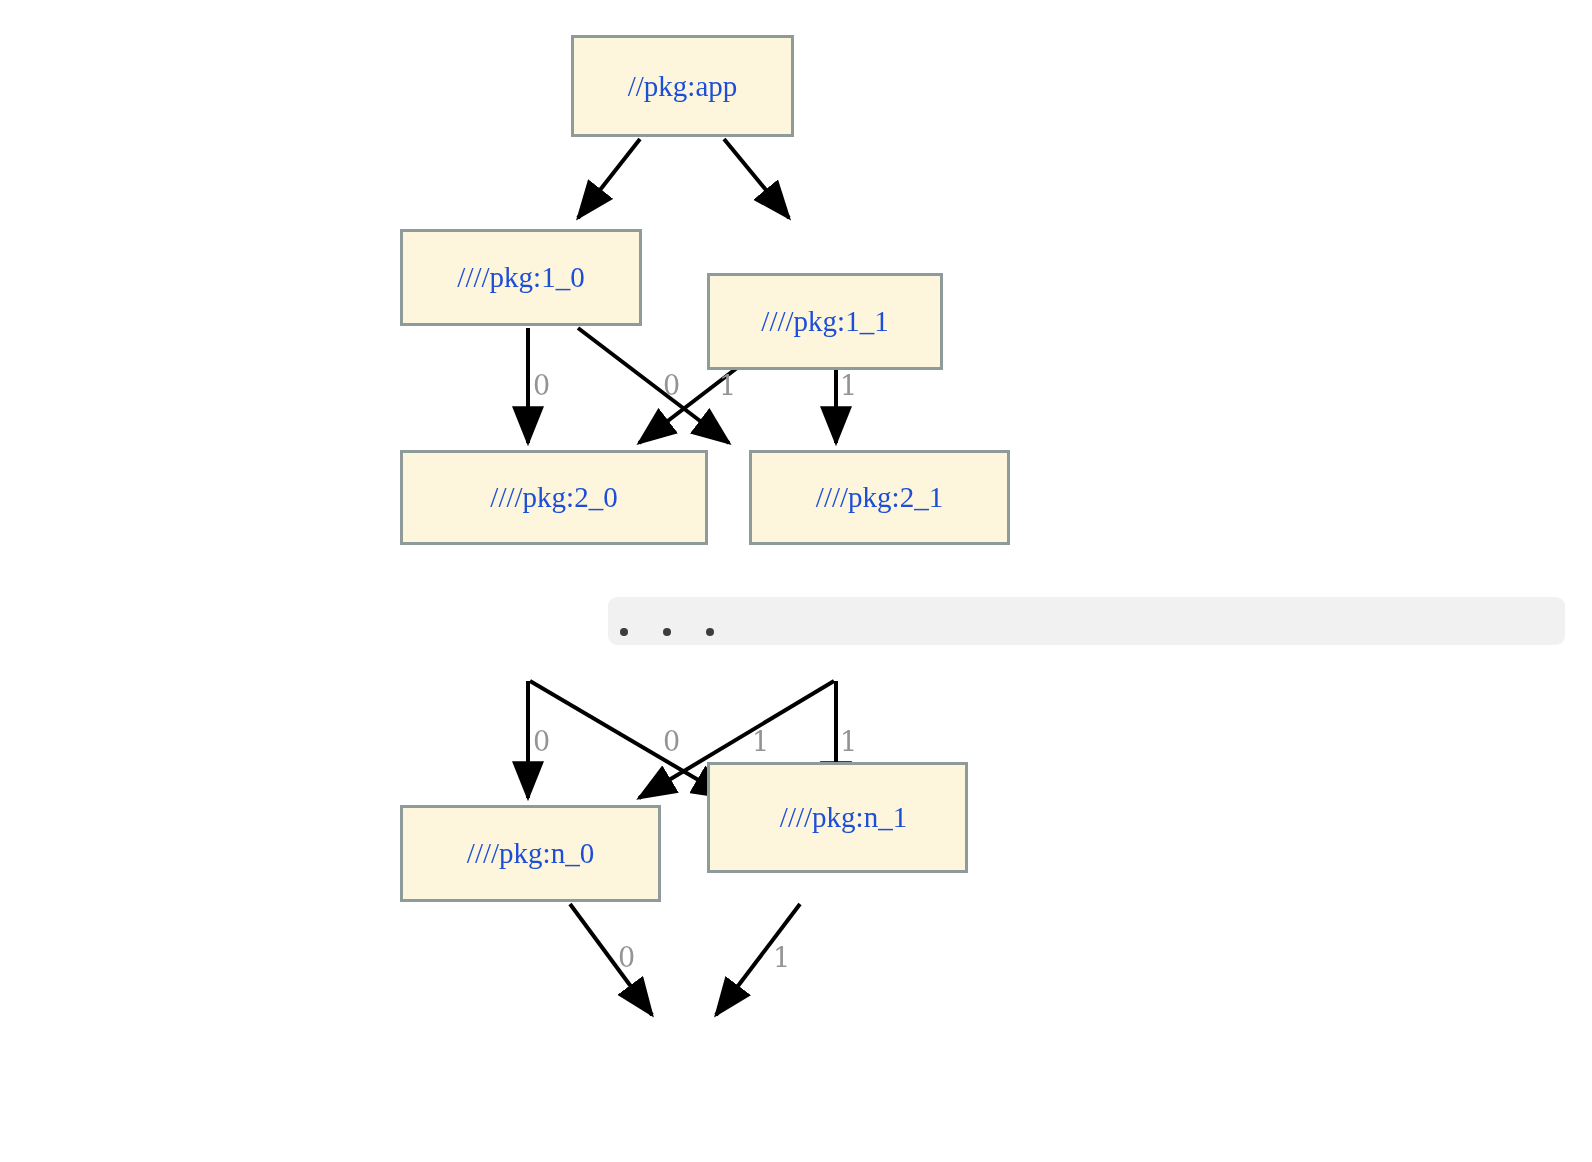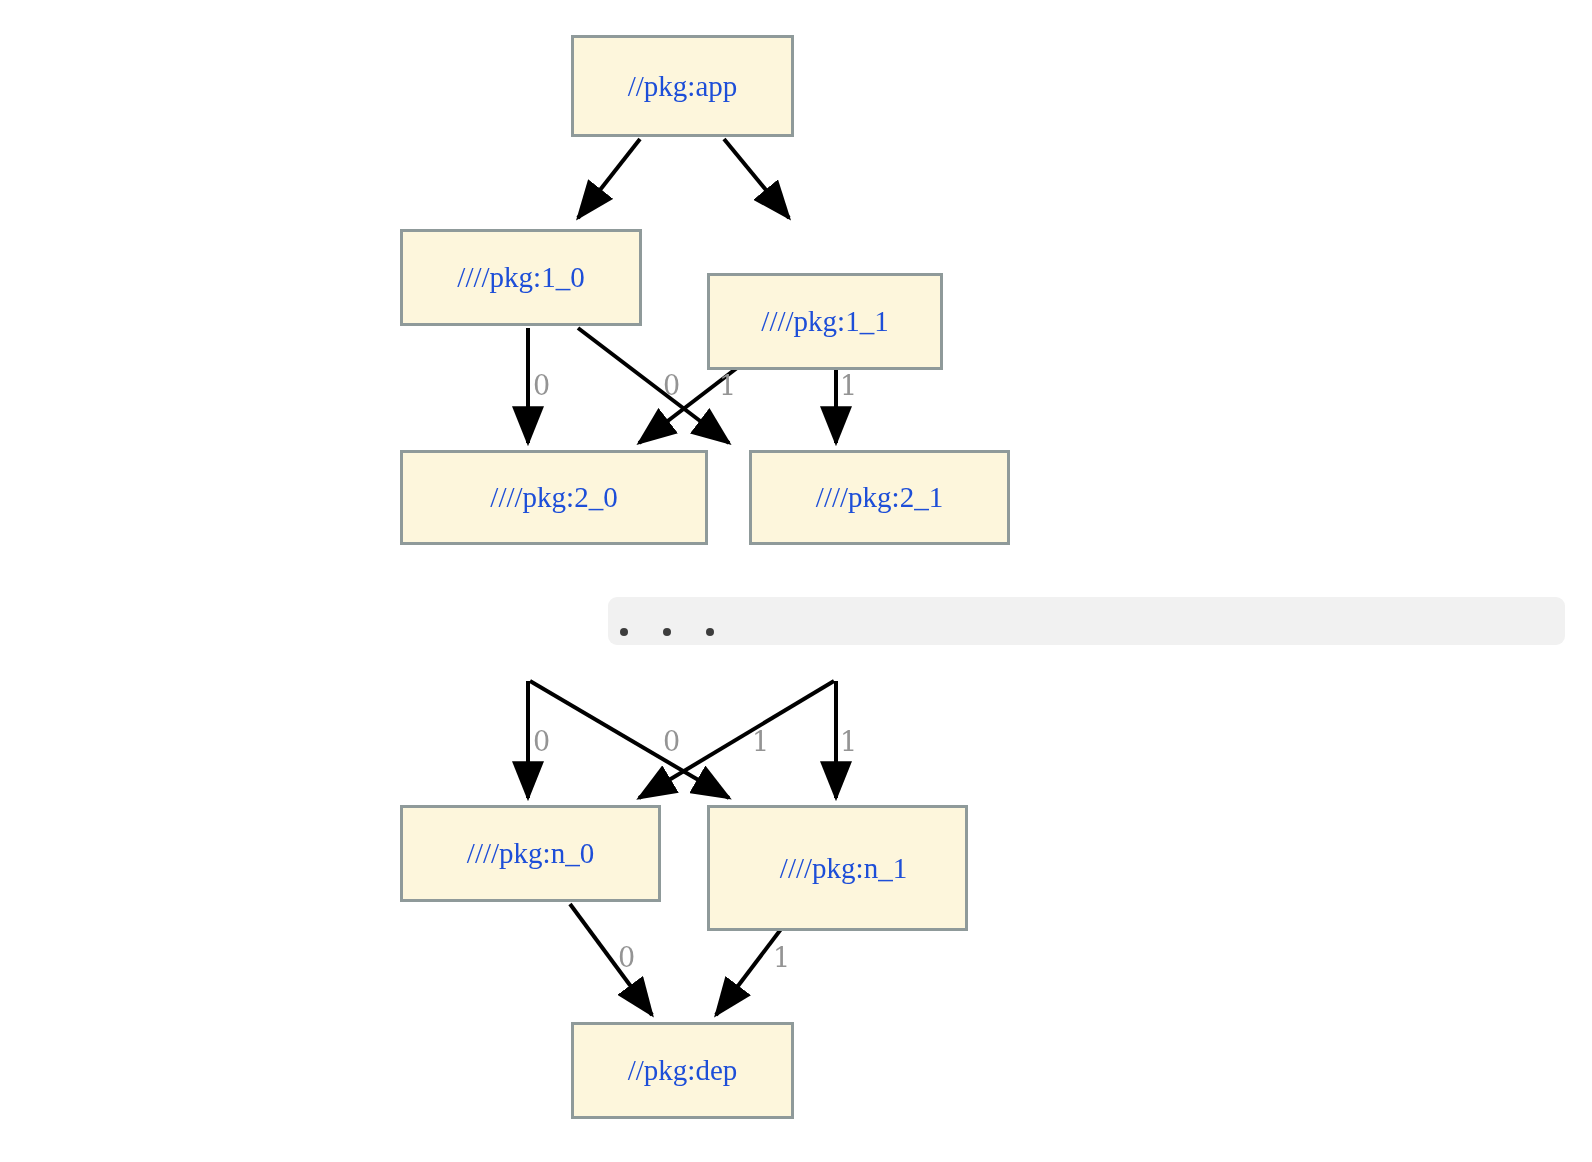--- a/index.html
+++ b/index.html
@@ -127,27 +127,24 @@
   </div>
 
   <div class="node-box" style="left:749px; top:450px; width:261px; height:95px;">
     <span class="node-label">////pkg:2_1</span>
   </div>
 
   <div class="node-box" style="left:400px; top:805px; width:261px; height:97px;">
     <span class="node-label">////pkg:n_0</span>
   </div>
 
-  <div class="node-box" style="left:707px; top:805px; width:261px; height:126px;padding-left:12px;">
+  <div class="node-box" style="left:707px; top:762px; width:261px; height:111px;padding-left:12px;">
     <span class="node-label">////pkg:n_1</span>
   </div>
 
-  <div class="node-box" style="left:571px; top:1022px; width:223px; height:97px;">
-    <span class="node-label">//pkg:dep</span>
-  </div>
 
   <span class="edge-label" style="left:533px; top:372px;">0</span>
   <span class="edge-label" style="left:663px; top:372px;">0</span>
   <span class="edge-label" style="left:719px; top:372px;">1</span>
   <span class="edge-label" style="left:840px; top:372px;">1</span>
 
   <span class="edge-label" style="left:533px; top:728px;">0</span>
   <span class="edge-label" style="left:663px; top:728px;">0</span>
   <span class="edge-label" style="left:752px; top:728px;">1</span>
   <span class="edge-label" style="left:840px; top:728px;">1</span>

